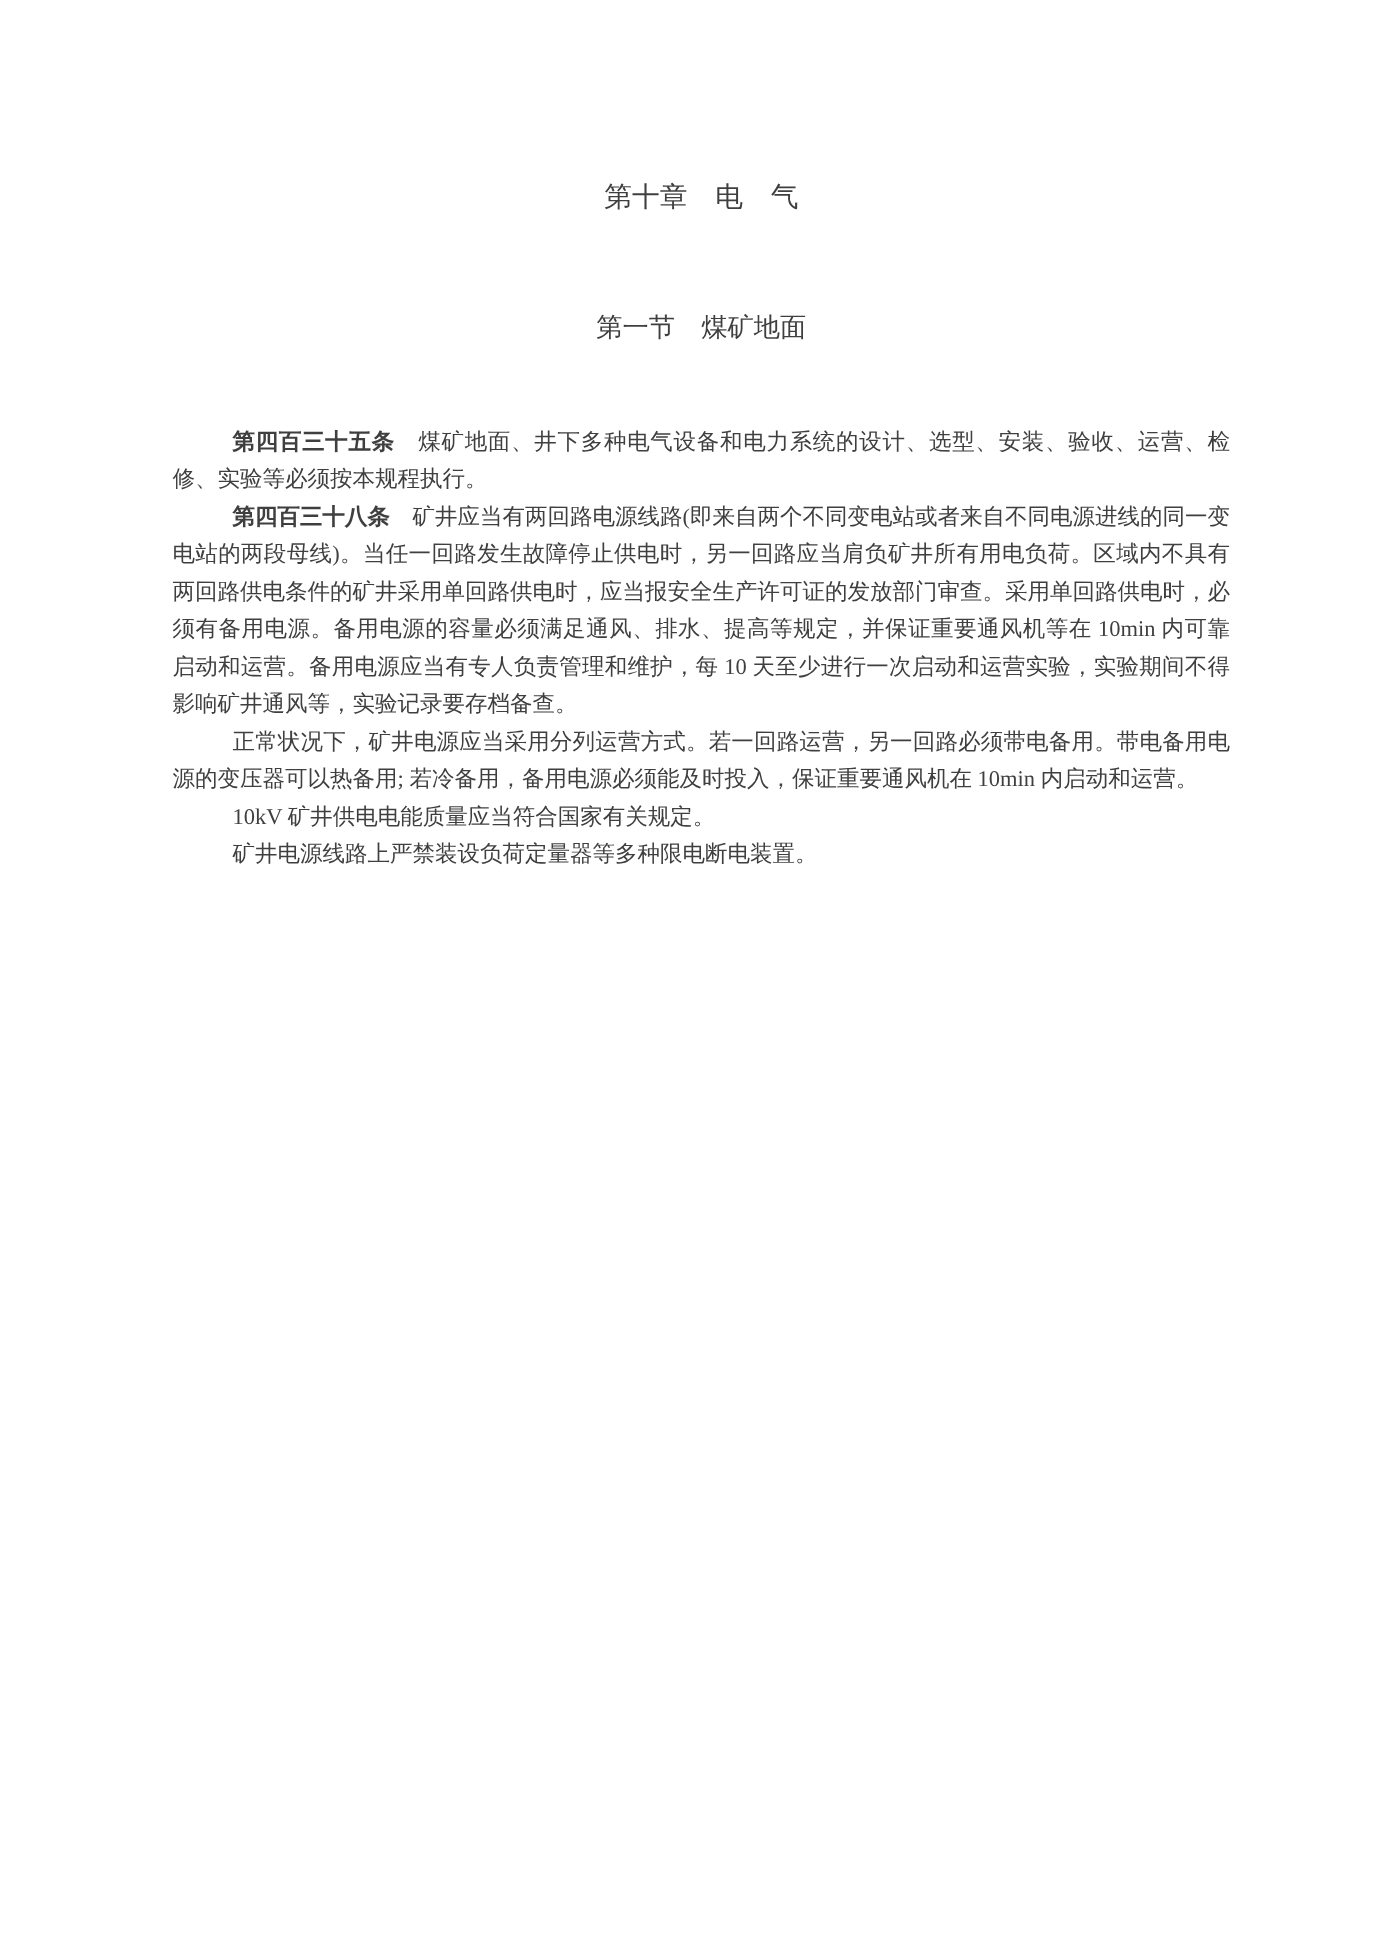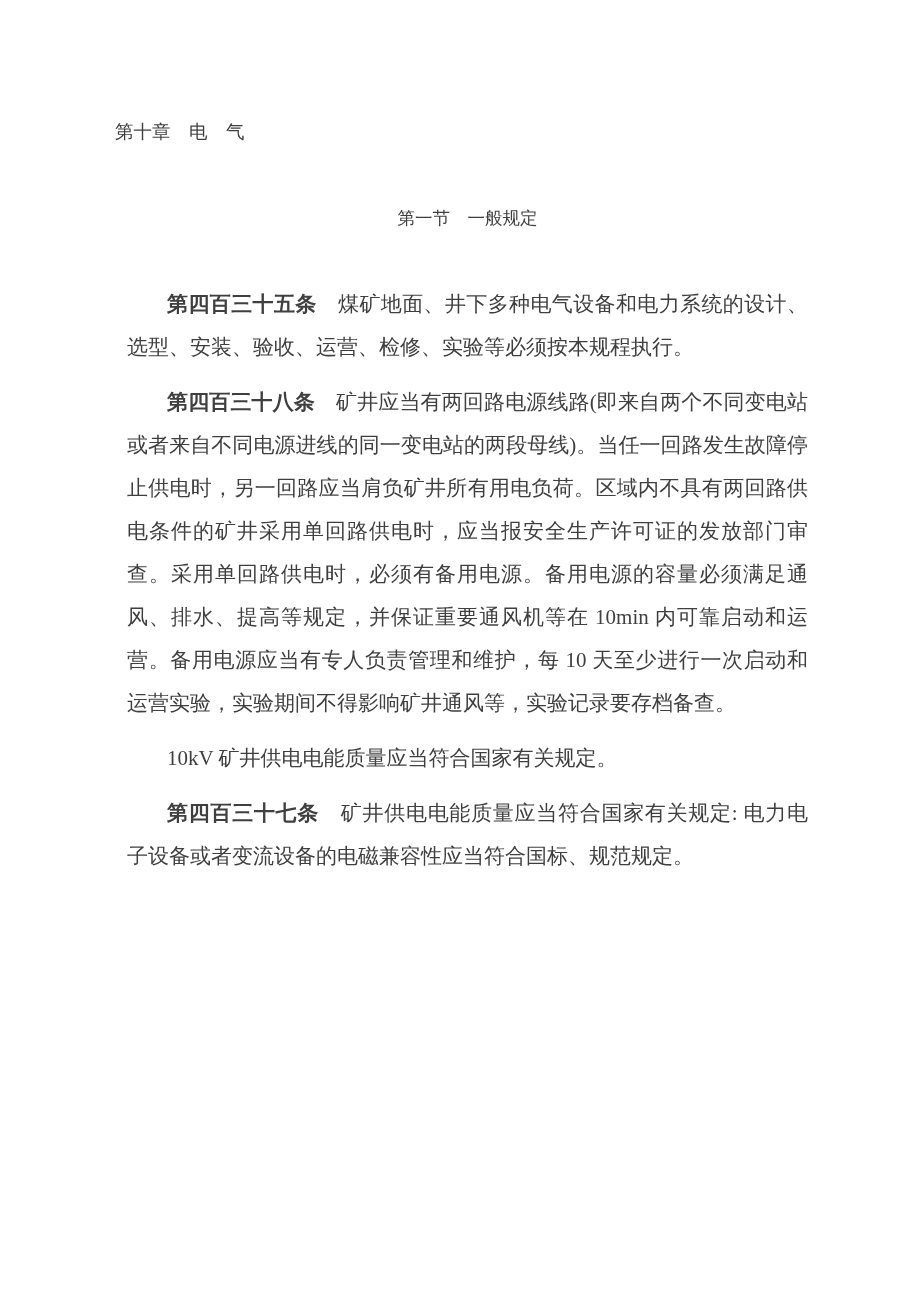--- a/index.html
+++ b/index.html
@@ -13,61 +13,63 @@
     background: #ffffff;
     box-sizing: border-box;
     padding: 111px 100px 0 115px;
     font-family: "Liberation Serif", "DejaVu Serif", serif;
     color: #3f3f3f;
     overflow: hidden;
   }
   .chapter-title {
     font-size: 18.5px;
     font-weight: normal;
+    text-align: center;
     line-height: 43px;
     margin: 0 0 43px 0;
   }
   .section-heading {
     font-size: 17.5px;
     font-weight: normal;
     text-align: center;
     line-height: 43px;
     margin: 0 0 43px 0;
   }
   .para {
-    font-size: 21px;
-    line-height: 43px;
-    margin: 12px;
+    font-size: 15px;
+    line-height: 25px;
+    margin: 0;
     text-align: justify;
     text-justify: inter-character;
     text-indent: 40px;
   }
   .article-number {
     font-weight: bold;
   }
 </style>
 </head>
 <body>
 
 <div class="page">
 
   <h1 class="chapter-title">第十章　电　气</h1>
 
-  <h2 class="section-heading">第一节　一般规定</h2>
+  <h2 class="section-heading">第一节　煤矿地面</h2>
 
   <div>
 
     <p class="para"><span class="article-number">第四百三十五条</span><span>　煤矿地面、井下多种电气设备和电力系统的设计、选型、安装、验收、运营、检修、实验等必须按本规程执行。</span></p>
 
     <p class="para"><span class="article-number">第四百三十八条</span><span>　矿井应当有两回路电源线路(即来自两个不同变电站或者来自不同电源进线的同一变电站的两段母线)。当任一回路发生故障停止供电时，另一回路应当肩负矿井所有用电负荷。区域内不具有两回路供电条件的矿井采用单回路供电时，应当报安全生产许可证的发放部门审查。采用单回路供电时，必须有备用电源。备用电源的容量必须满足通风、排水、提高等规定，并保证重要通风机等在 10min 内可靠启动和运营。备用电源应当有专人负责管理和维护，每 10 天至少进行一次启动和运营实验，实验期间不得影响矿井通风等，实验记录要存档备查。</span></p>
 
 
+    <p class="para"><span>正常状况下，矿井电源应当采用分列运营方式。若一回路运营，另一回路必须带电备用。带电备用电源的变压器可以热备用; 若冷备用，备用电源必须能及时投入，保证重要通风机在 10min 内启动和运营。</span></p>
 
     <p class="para"><span>10kV 矿井供电电能质量应当符合国家有关规定。</span></p>
 
+    <p class="para"><span>矿井电源线路上严禁装设负荷定量器等多种限电断电装置。</span></p>
 
-    <p class="para"><span class="article-number">第四百三十七条</span><span>　矿井供电电能质量应当符合国家有关规定: 电力电子设备或者变流设备的电磁兼容性应当符合国标、规范规定。</span></p>
 
 
 
   </div>
 
 </div>
 
 </body></html>

